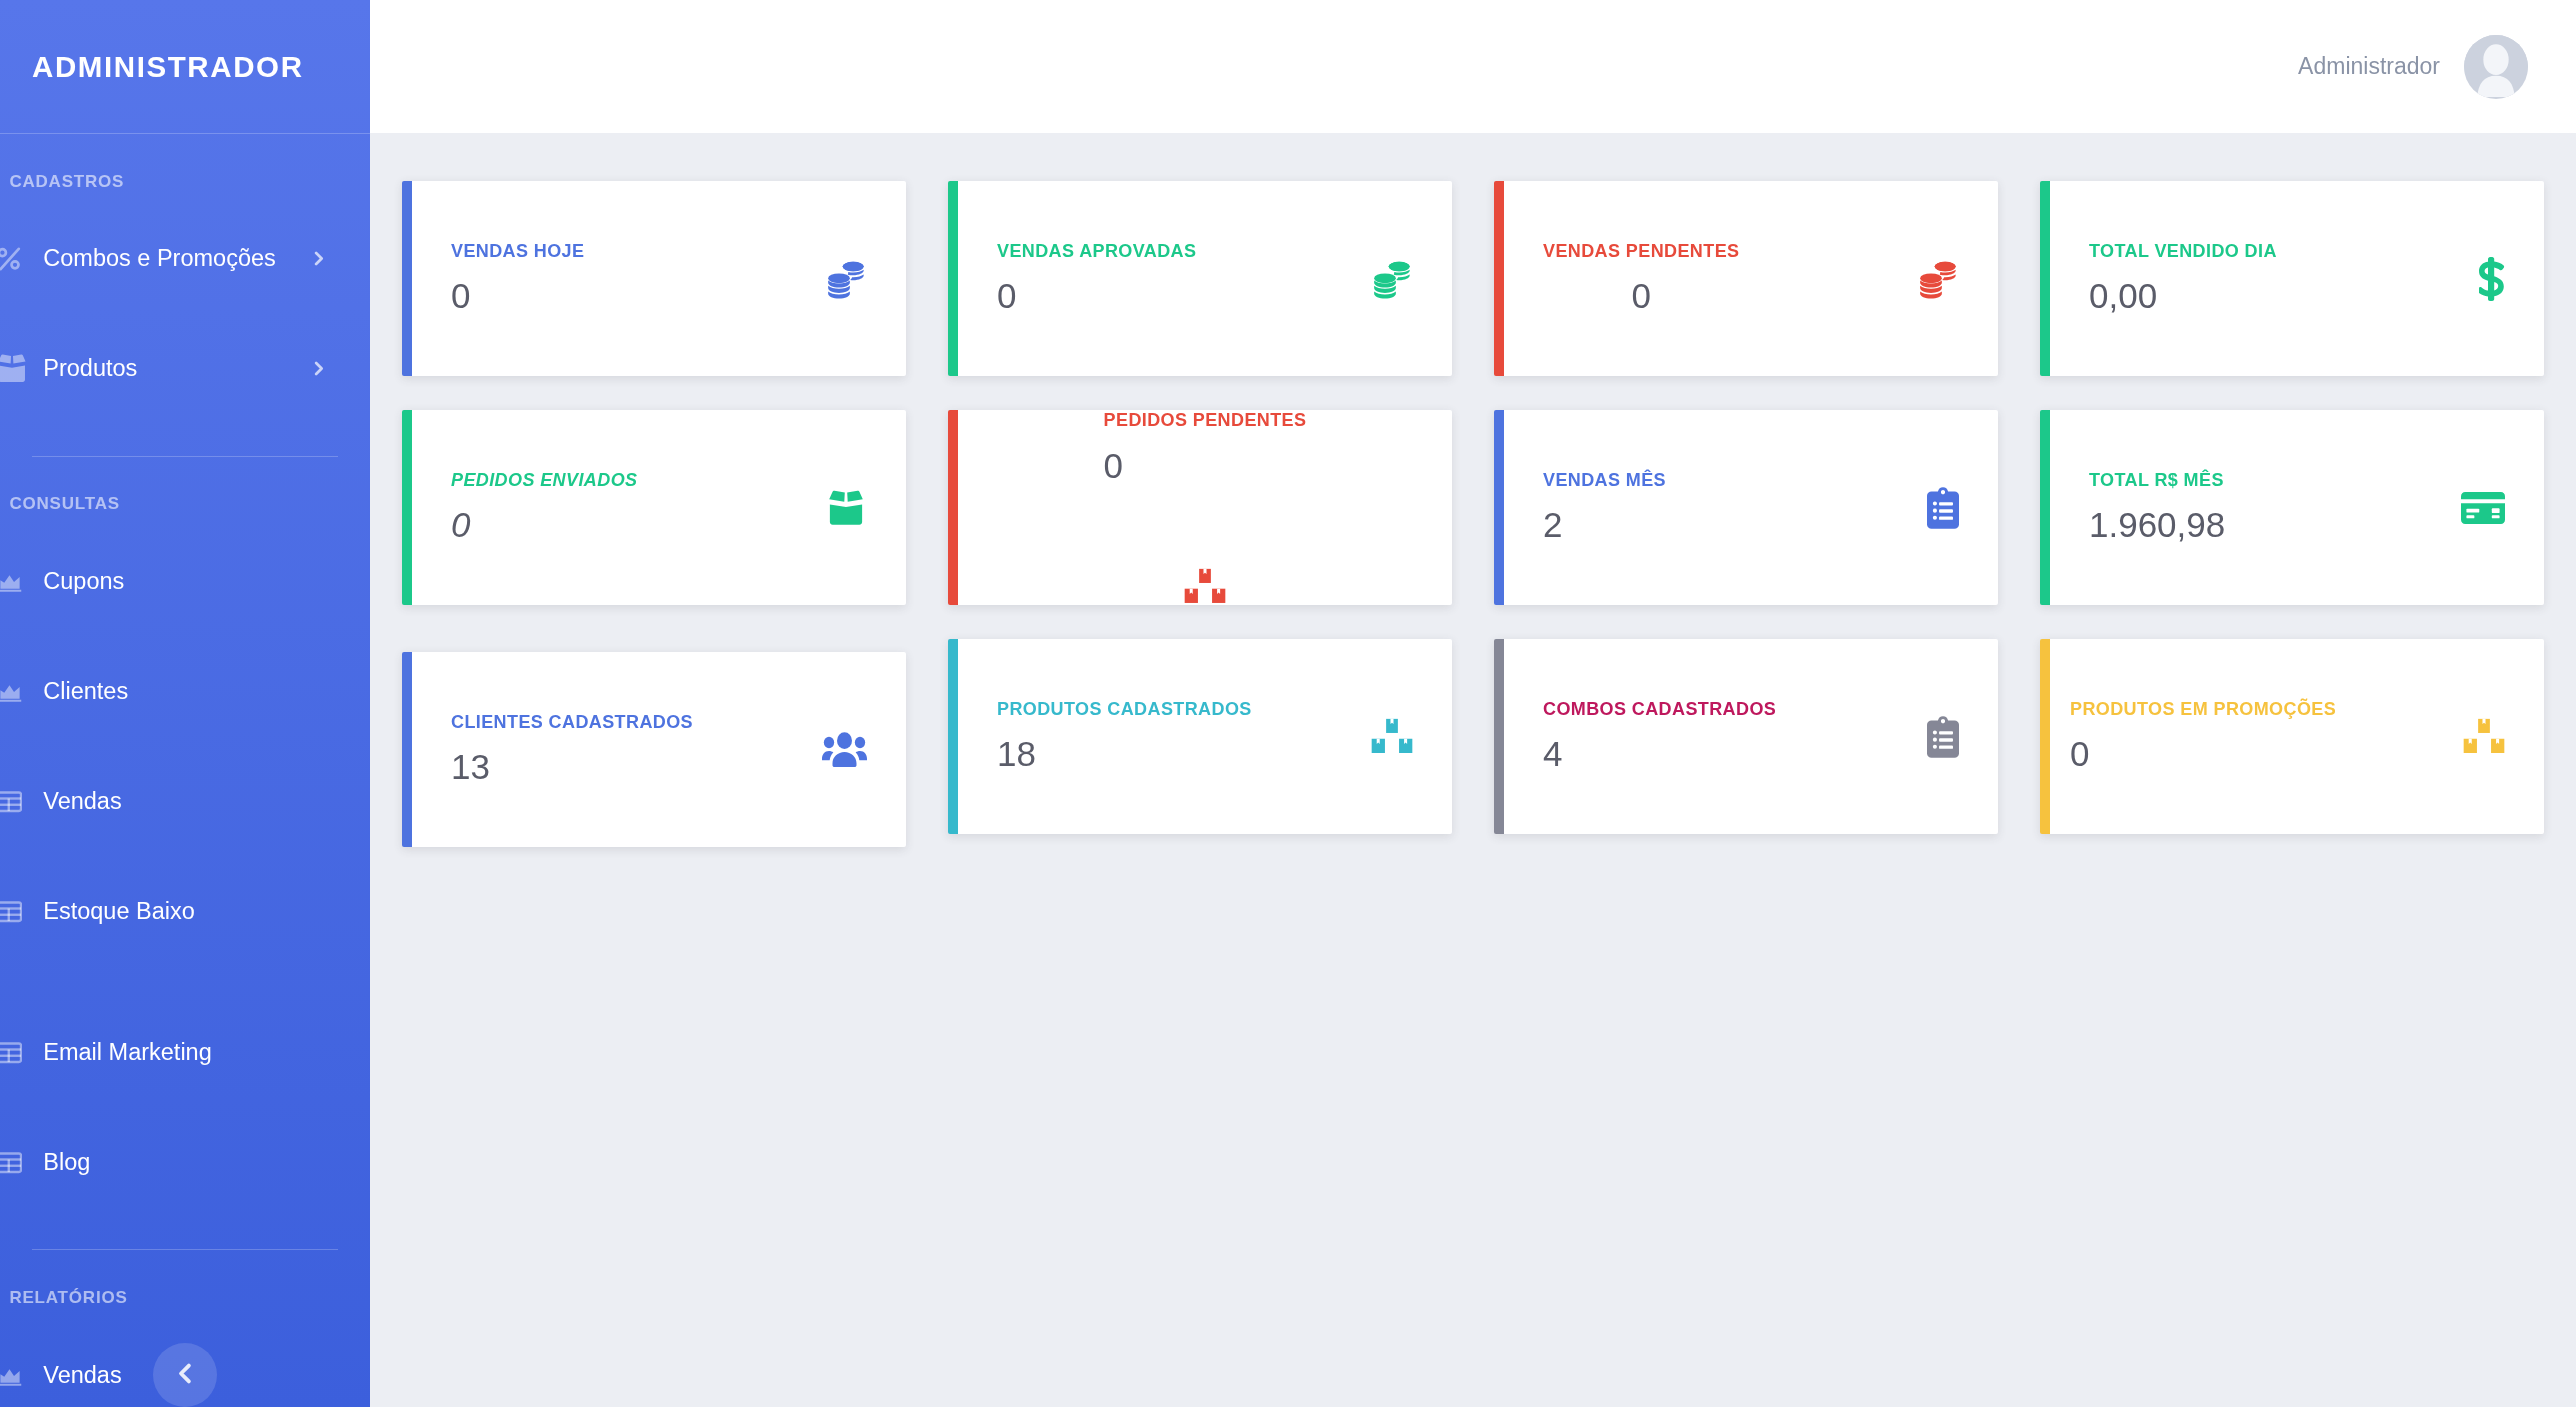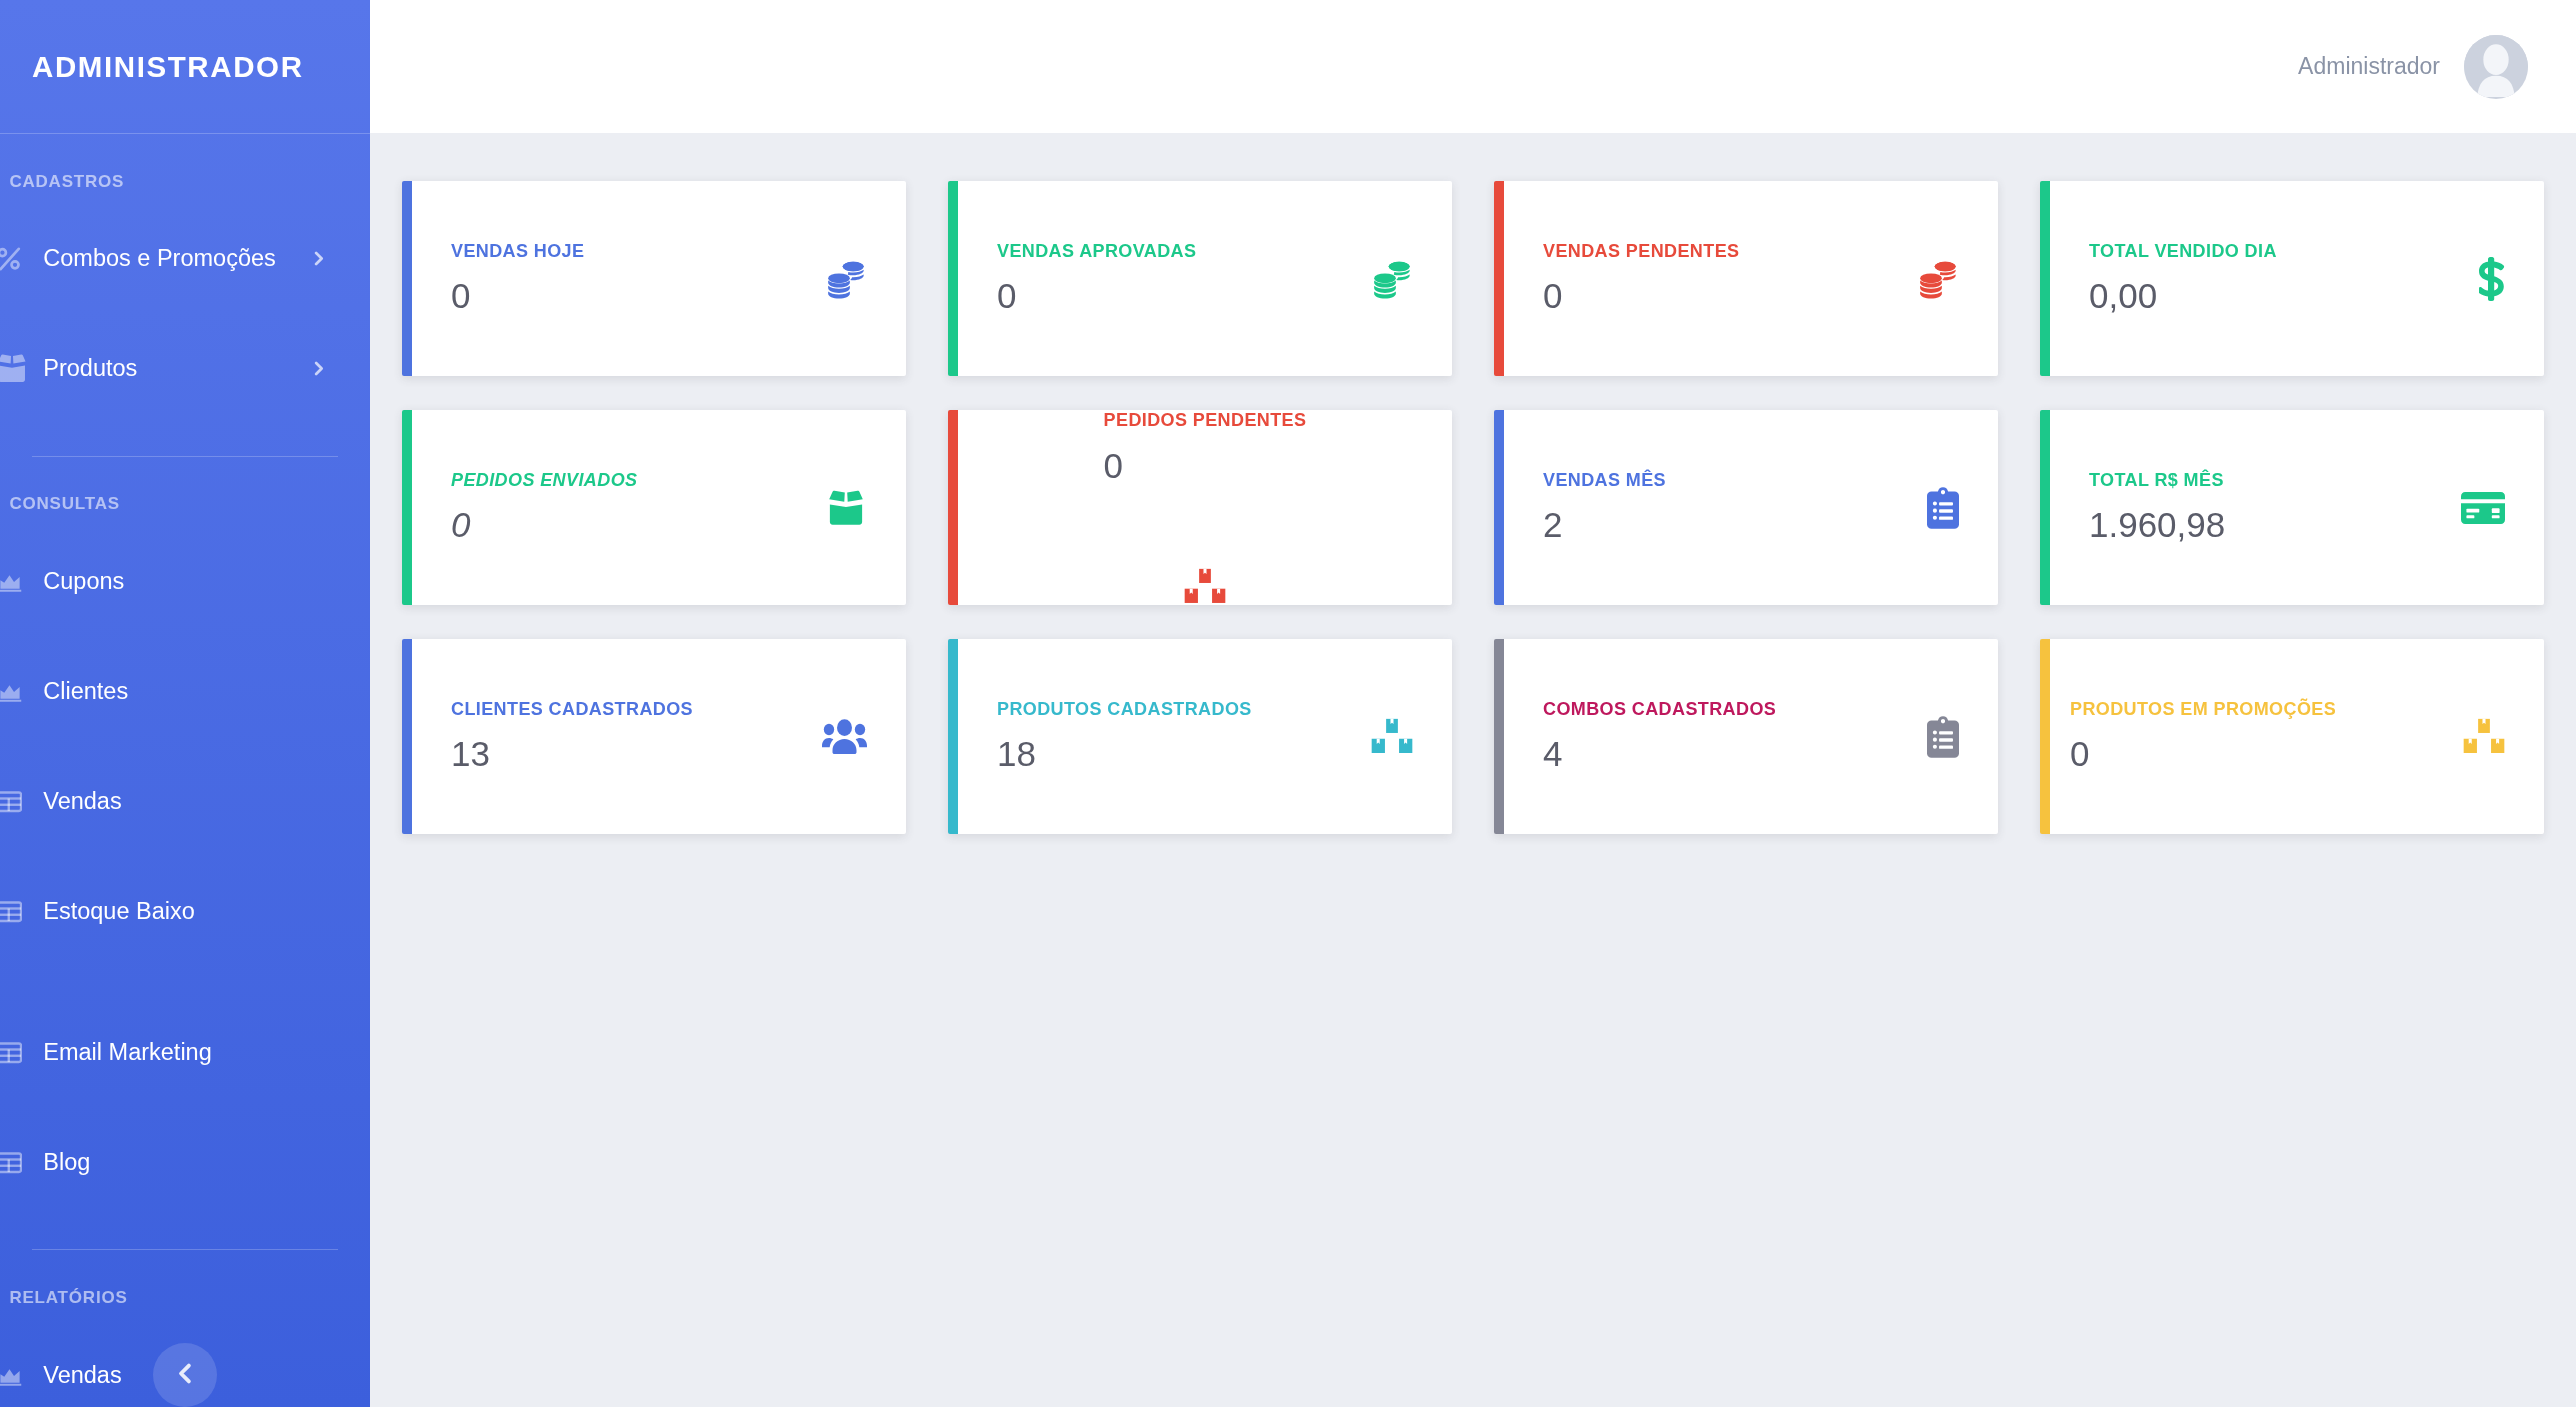--- a/index.html
+++ b/index.html
@@ -326,21 +326,21 @@
         <ellipse cx="16.1" cy="4.9" rx="6" ry="2.7"></ellipse>
         <path d="M22.1 7.2c0 1.5-2.7 2.7-6 2.7-1.1 0-2.2-.1-3.1-.4.2-.5.3-1 .3-1.5 1 .2 1.9.3 2.8.3 2.6 0 4.8-.7 6-1.6v.5z"></path>
         <path d="M22.1 10c0 1.5-2.7 2.7-6 2.7-.6 0-1.1 0-1.7-.1.5-.5.9-1 1.1-1.6h.6c2.6 0 4.8-.7 6-1.6V10z"></path>
         <ellipse cx="8" cy="11.6" rx="6.2" ry="2.8"></ellipse>
         <path d="M14.2 14.1c0 1.5-2.8 2.8-6.2 2.8S1.8 15.6 1.8 14.1v-1.3c1.3 1 3.6 1.7 6.2 1.7s4.9-.7 6.2-1.7v1.3z"></path>
         <path d="M14.2 17.2c0 1.6-2.8 2.8-6.2 2.8s-6.2-1.2-6.2-2.8v-1.3c1.3 1 3.6 1.7 6.2 1.7s4.9-.7 6.2-1.7v1.3z"></path>
         <path d="M14.2 20.4c0 1.5-2.8 2.8-6.2 2.8s-6.2-1.3-6.2-2.8v-1.3c1.3 1 3.6 1.7 6.2 1.7s4.9-.7 6.2-1.7v1.3z"></path>
       </svg>
             </div>
           </div>
-          <div class="stat-card" style="border-left-color: rgb(231, 74, 59);">
+          <div class="stat-card" style="border-left-color: rgb(231, 74, 59); text-align: center;">
             <div class="stat-left">
        <div class="stat-title" style="color:#e74a3b">VENDAS PENDENTES</div>
        <div class="stat-value">0</div>
      </div>
      <div class="stat-icon">
               <svg width="42" height="42" viewBox="0 0 24 24" fill="#e74a3b">
         <ellipse cx="16.1" cy="4.9" rx="6" ry="2.7"></ellipse>
         <path d="M10.1 7.3v2.1c.6.5 1.8 1 3.3 1.2.6-.9 1.7-1.6 3-2 2.3-.1 4.3-.7 5.7-1.5V4.9c0 1.5-2.7 2.7-6 2.7-2.9 0-5.3-.9-5.9-2.1z" opacity="0"></path>
         <ellipse cx="16.1" cy="4.9" rx="6" ry="2.7"></ellipse>
         <path d="M22.1 7.2c0 1.5-2.7 2.7-6 2.7-1.1 0-2.2-.1-3.1-.4.2-.5.3-1 .3-1.5 1 .2 1.9.3 2.8.3 2.6 0 4.8-.7 6-1.6v.5z"></path>
@@ -413,21 +413,21 @@
               <svg width="44" height="34" viewBox="0 0 26 20" fill="#1cc88a">
         <path d="M0 3.1C0 1.7 1.1.6 2.4.6h21.2c1.3 0 2.4 1.1 2.4 2.5v1.8H0V3.1z"></path>
         <path d="M0 7.2h26v9.7c0 1.4-1.1 2.5-2.4 2.5H2.4C1.1 19.4 0 18.3 0 16.9V7.2z"></path>
         <rect x="3.2" y="10.4" width="7.6" height="2.3" rx="0.5" fill="#fff"></rect>
         <rect x="3.2" y="14.3" width="4.7" height="1.8" rx="0.5" fill="#fff"></rect>
         <rect x="18.2" y="10.2" width="4.6" height="2.8" rx="0.5" fill="#fff"></rect>
         <rect x="18.2" y="14.3" width="4.6" height="1.8" rx="0.5" fill="#fff"></rect>
       </svg>
             </div>
           </div>
-          <div class="stat-card" style="border-left-color: rgb(78, 115, 223);">
+          <div class="stat-card" style="border-left-color: rgb(78, 115, 223); margin-top: 13px;">
             <div class="stat-left">
        <div class="stat-title" style="color:#4e73df">CLIENTES CADASTRADOS</div>
        <div class="stat-value">13</div>
      </div>
      <div class="stat-icon">
               <svg width="45" height="35" viewBox="0 0 27 21" fill="#4e73df">
         <ellipse cx="4.2" cy="6.3" rx="3.1" ry="3.4"></ellipse>
         <ellipse cx="22.8" cy="6.3" rx="3.1" ry="3.4"></ellipse>
         <path d="M0 16.1c0-2.6 1.6-4.7 4.2-4.7 1 0 1.9.3 2.6.9-1.2 1.2-2 2.8-2.2 4.6H0v-.8z"></path>
         <path d="M27 16.1v.8h-4.6c-.2-1.8-1-3.4-2.2-4.6.7-.6 1.6-.9 2.6-.9 2.6 0 4.2 2.1 4.2 4.7z"></path>

